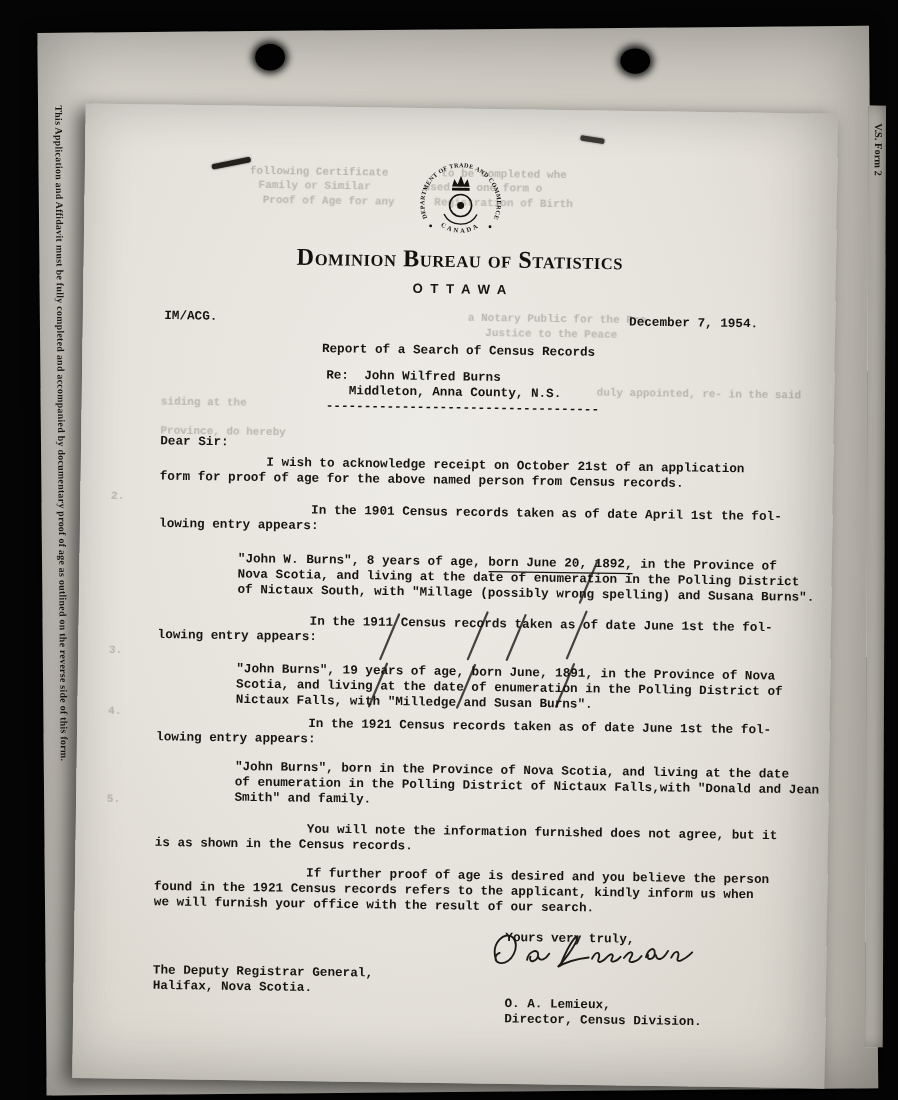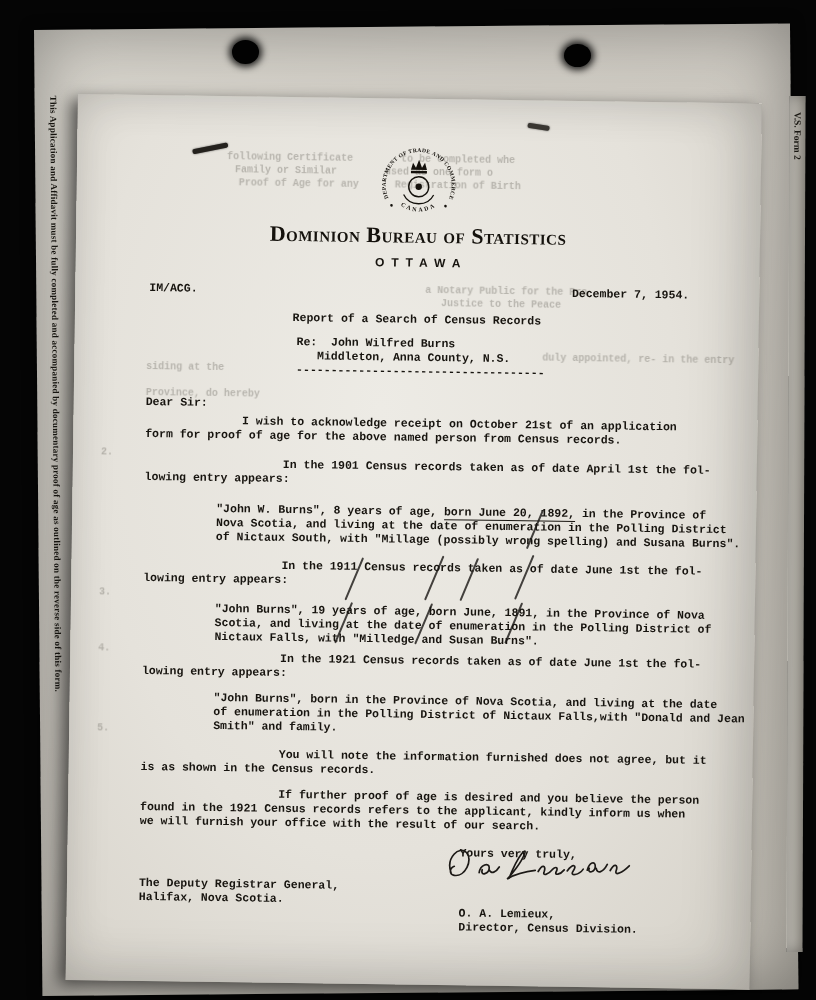--- a/index.html
+++ b/index.html
@@ -108,21 +108,21 @@
 
 <div class="letter">
 
   <span class="ghost" style="left:150px;top:55px">following Certificate        to be completed whe</span>
   <span class="ghost" style="left:158px;top:68px">Family or Similar        used as one form o</span>
   <span class="ghost" style="left:162px;top:81px">Proof of Age for any      Registration of Birth</span>
   <span class="ghost" style="left:350px;top:186px">a Notary Public for the Pro</span>
   <span class="ghost" style="left:366px;top:199px">Justice to the Peace</span>
   <span class="ghost" style="left:468px;top:252px">duly appointed, re-</span>
   <span class="ghost" style="left:72px;top:266px">siding at the</span>
-  <span class="ghost" style="left:588px;top:252px">in the entry</span>
+  <span class="ghost" style="left:588px;top:252px">in the said</span>
   <span class="ghost" style="left:72px;top:292px">Province, do hereby</span>
   <span class="ghost" style="left:28px;top:352px">2.</span>
   <span class="ghost" style="left:28px;top:492px">3.</span>
   <span class="ghost" style="left:28px;top:548px">4.</span>
   <span class="ghost" style="left:28px;top:628px">5.</span>
 
   <div class="staple staple1"></div>
   <div class="staple staple2"></div>
 
   <svg class="seal" width="86" height="86" viewBox="0 0 86 86">

